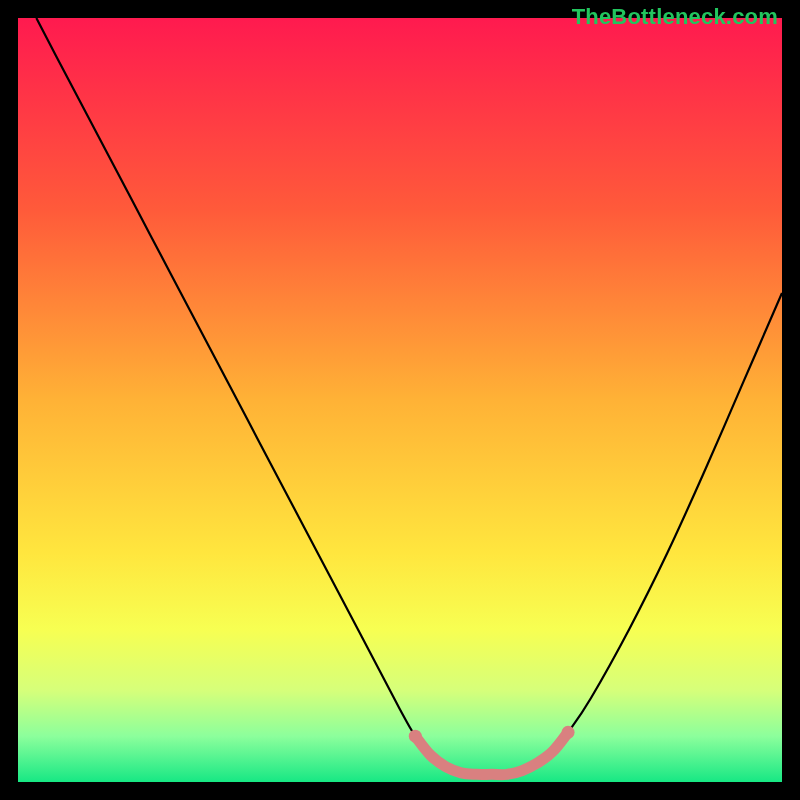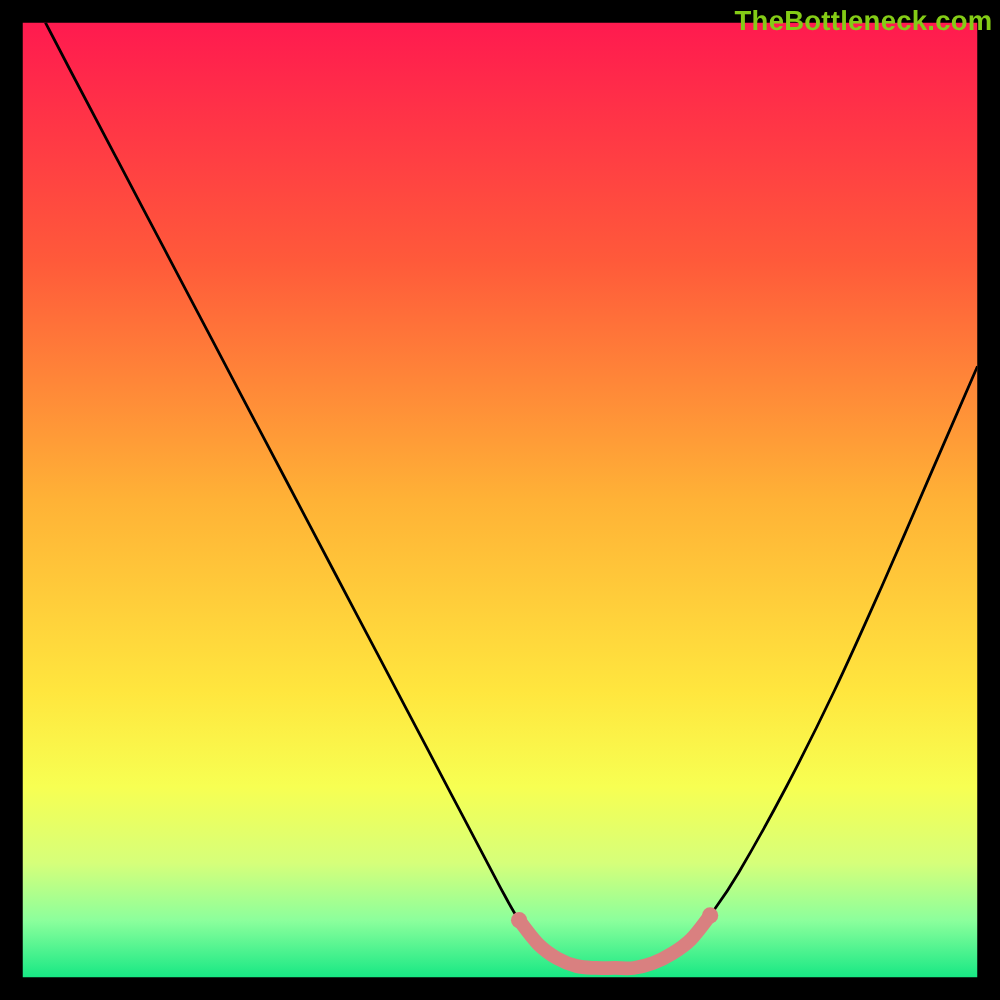--- a/index.html
+++ b/index.html
@@ -21,25 +21,25 @@
   .plot {
     position: absolute;
     left: 18px;
     top: 18px;
     width: 764px;
     height: 764px;
   }
   .watermark {
     position: absolute;
     top: 4px;
-    right: 6px;
+    right: 22px;
     font-family: Arial, Helvetica, sans-serif;
     font-size: 22px;
     font-weight: 600;
-    color: #84cc16;
+    color: #22c55e;
     letter-spacing: 0.2px;
   }
   svg { display: block; }
 </style>
 </head>
 <body>
 
 <div class="frame">
   <div class="plot">
     <svg id="chart-svg" width="764" height="764" viewBox="0 0 764 764" xmlns="http://www.w3.org/2000/svg">

